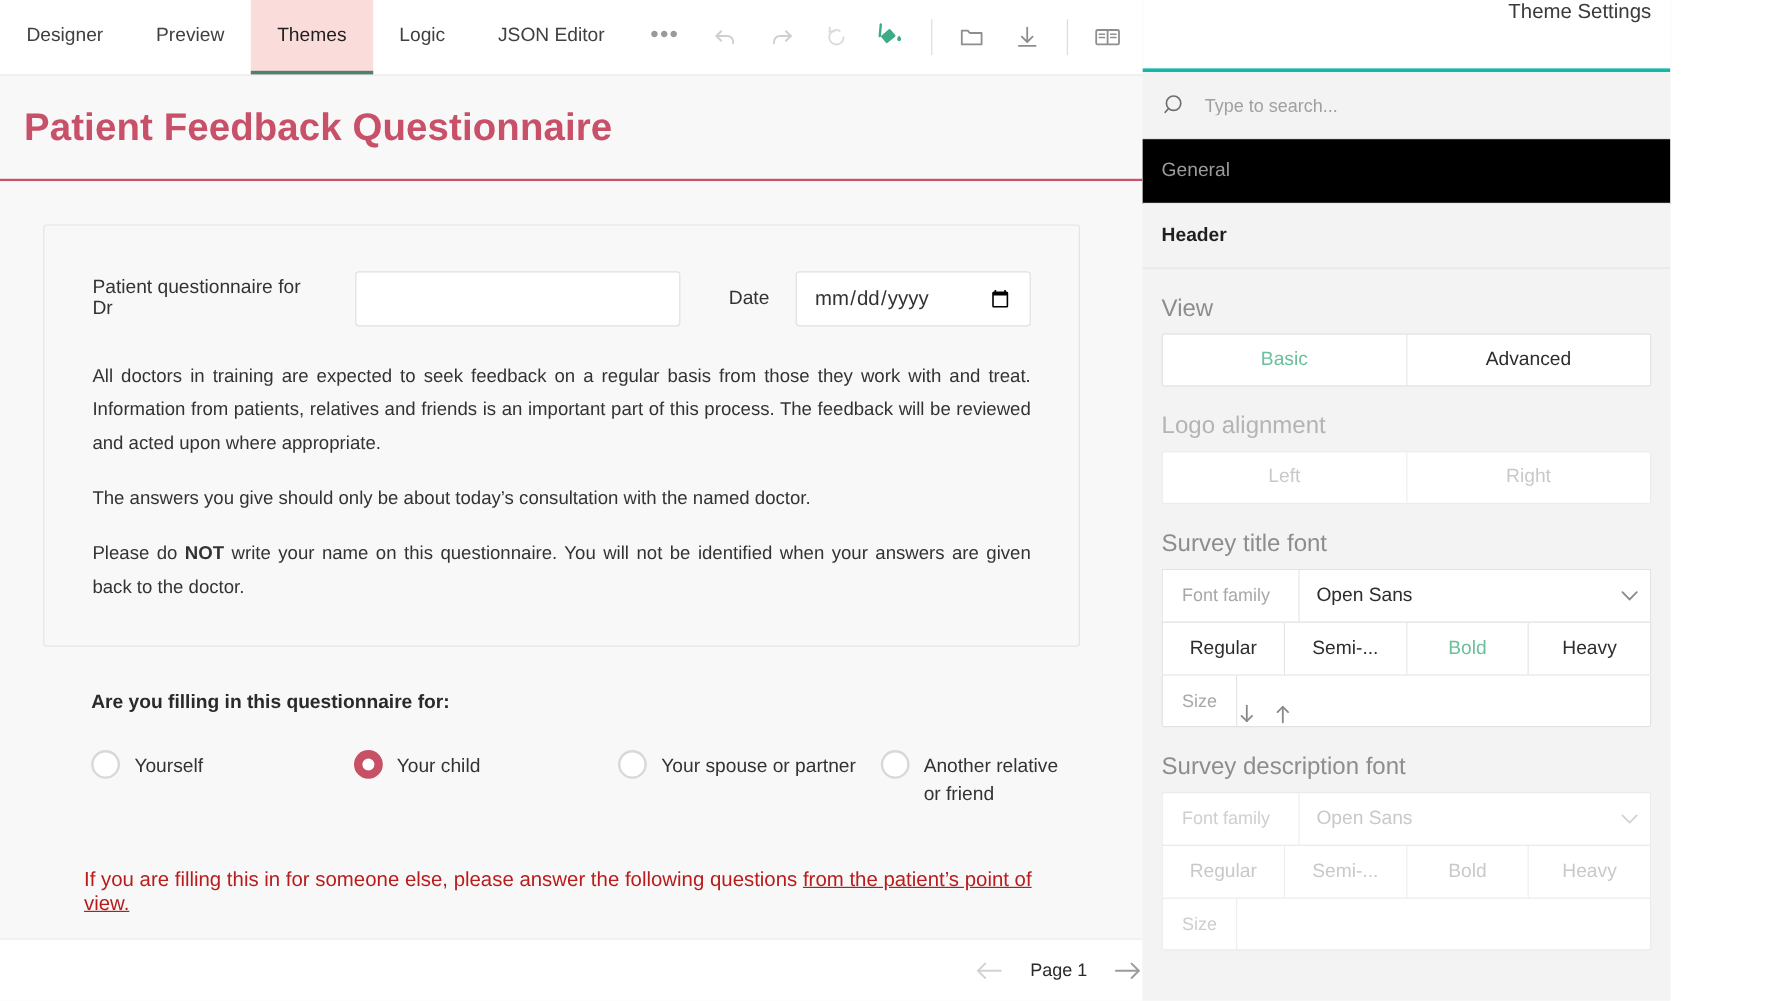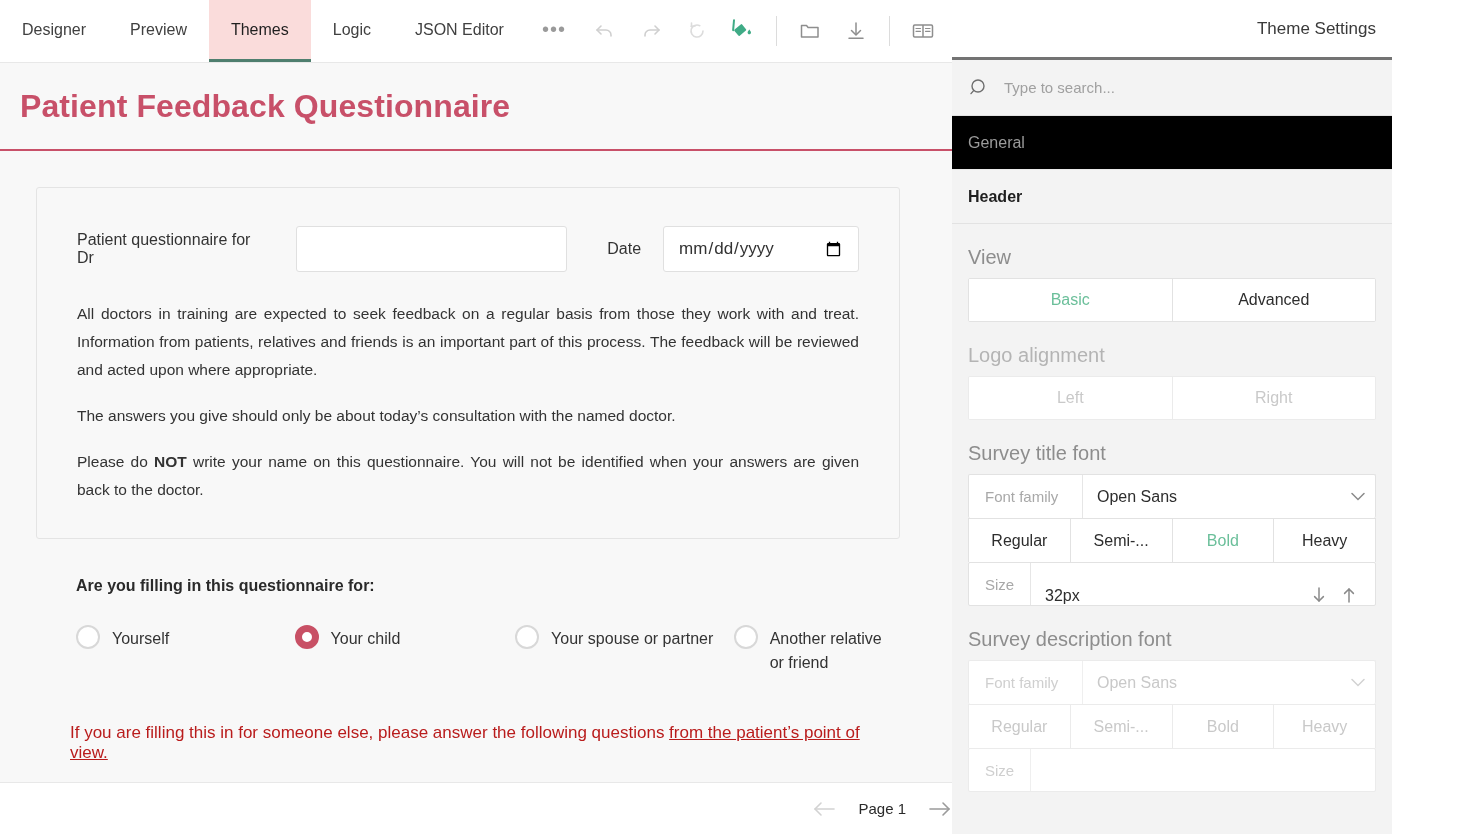--- a/index.html
+++ b/index.html
@@ -199,22 +199,22 @@
   #right {
     width: 440px; height: 834px;
     background: #f3f3f3;
     display: flex; flex-direction: column;
     overflow: hidden;
     position: relative;
   }
   #rightHeader {
     height: 60px; min-height: 60px;
     background: #ffffff;
-    border-bottom: 3px solid #737373;
-    display: flex; align-items: center; justify-content: flex-end;
+    border-bottom: 3px solid #14b8a6;
+    display: flex; justify-content: flex-end;
     padding-right: 16px;
   }
   #rightHeader .rt {
     font-size: 17px; color: #3a3a3a;
   }
   #searchbox {
     height: 56px; min-height: 56px;
     background: #f3f3f3;
     display: flex; align-items: center;
     padding-left: 16px;
@@ -517,21 +517,20 @@
           </div>
           <div class="segbtn sel">
             <span>Bold</span>
           </div>
           <div class="segbtn">
             <span>Heavy</span>
           </div>
         </div>
         <div class="fieldrow sizerow">
           <span class="fkey">Size</span>
-          <span class="fval">32px</span>
           <span class="stepbtns">
             <span>
               <svg width="16" height="20" viewBox="0 0 16 20" fill="none">
                 <path d="M8 3v13" stroke="#8a8a8a" stroke-width="1.5" stroke-linecap="round"></path>
                 <path d="M3.6 11.6L8 16l4.4-4.4" stroke="#8a8a8a" stroke-width="1.5" stroke-linecap="round" stroke-linejoin="round"></path>
               </svg>
             </span>
             <span>
               <svg width="16" height="20" viewBox="0 0 16 20" fill="none">
                 <path d="M8 17V4" stroke="#8a8a8a" stroke-width="1.5" stroke-linecap="round"></path>

